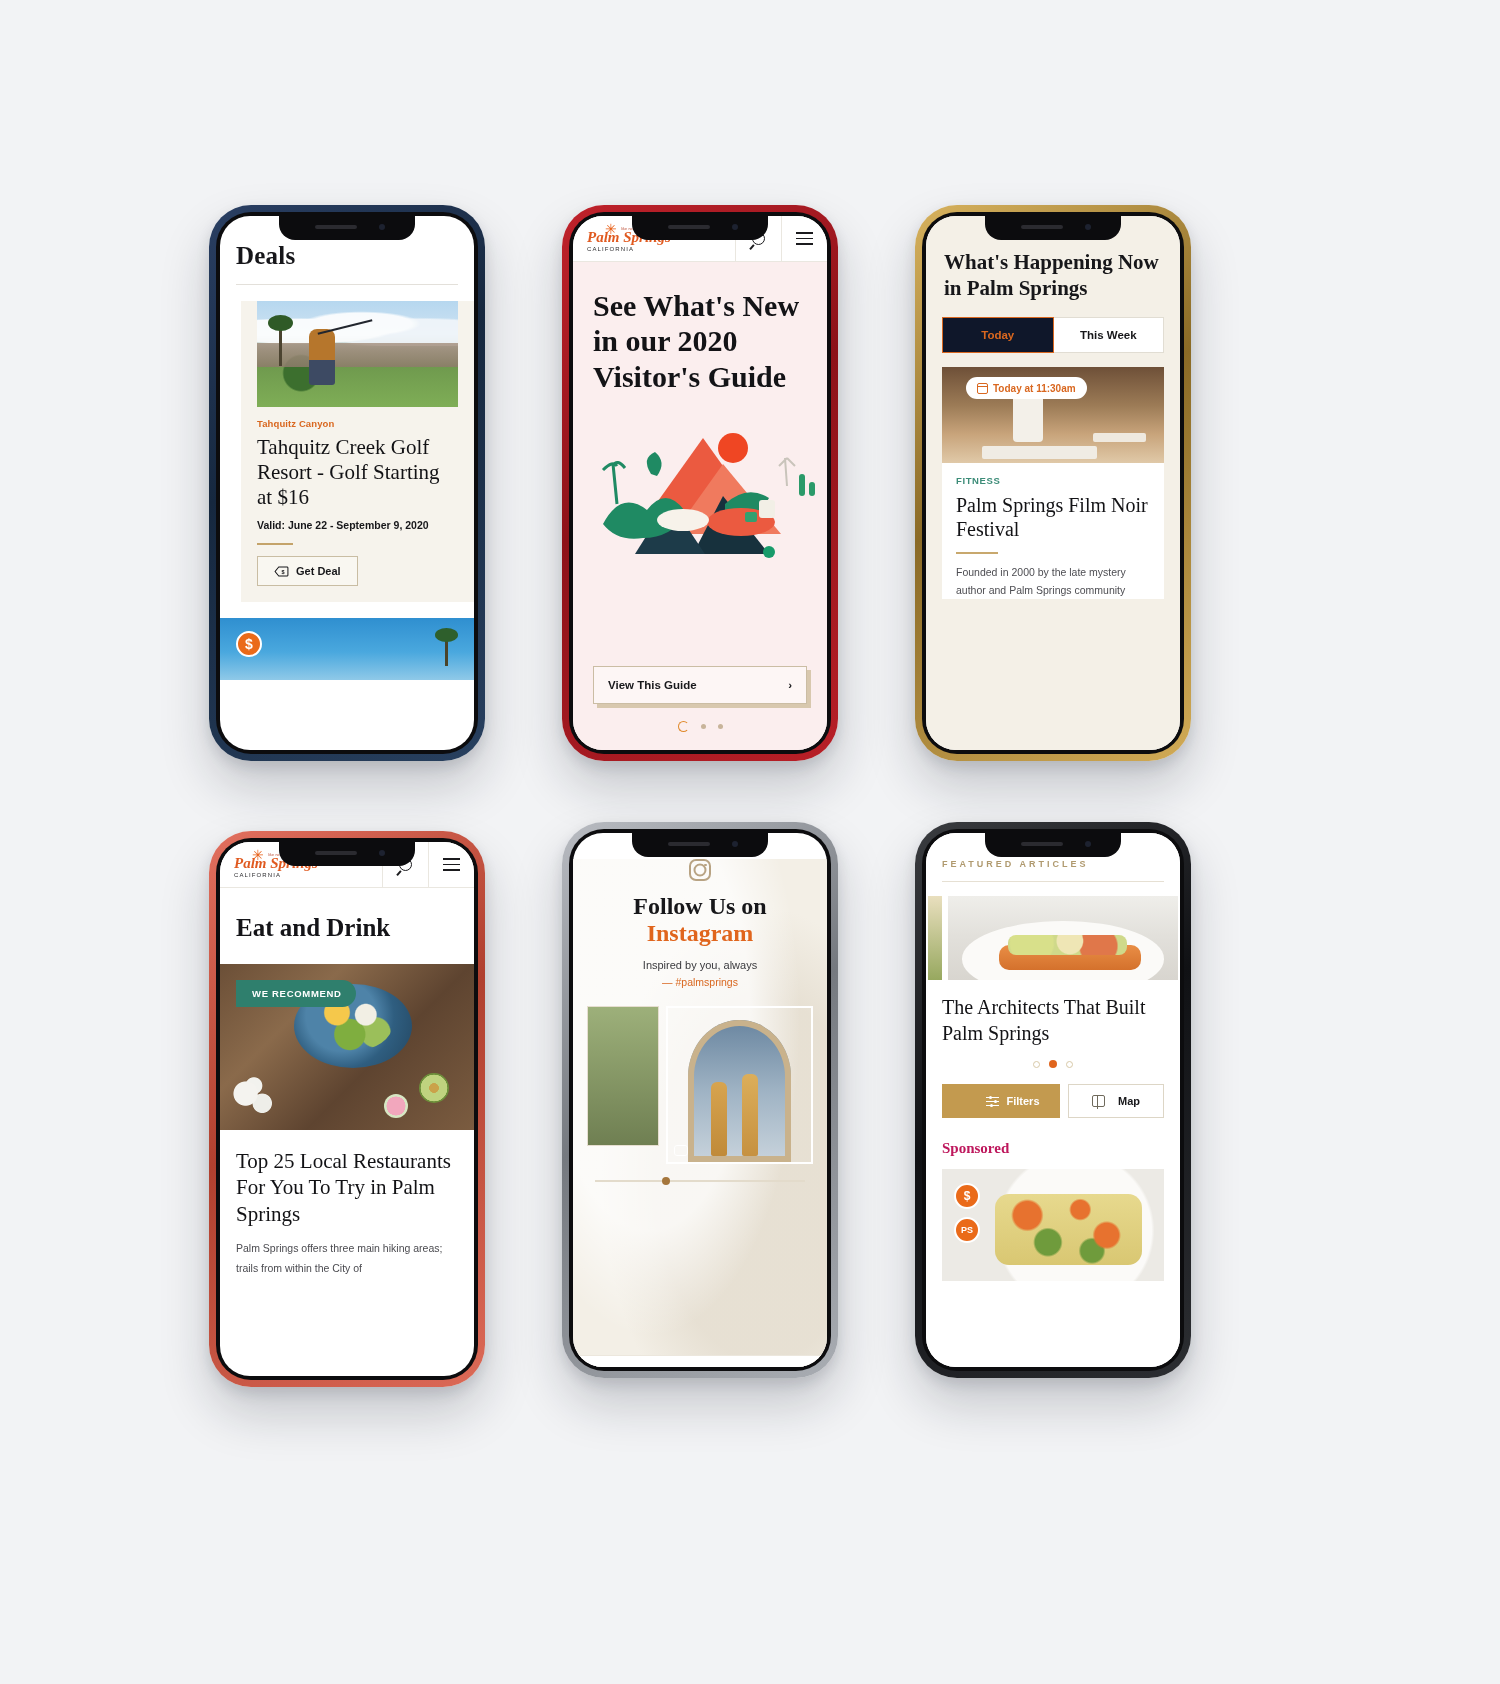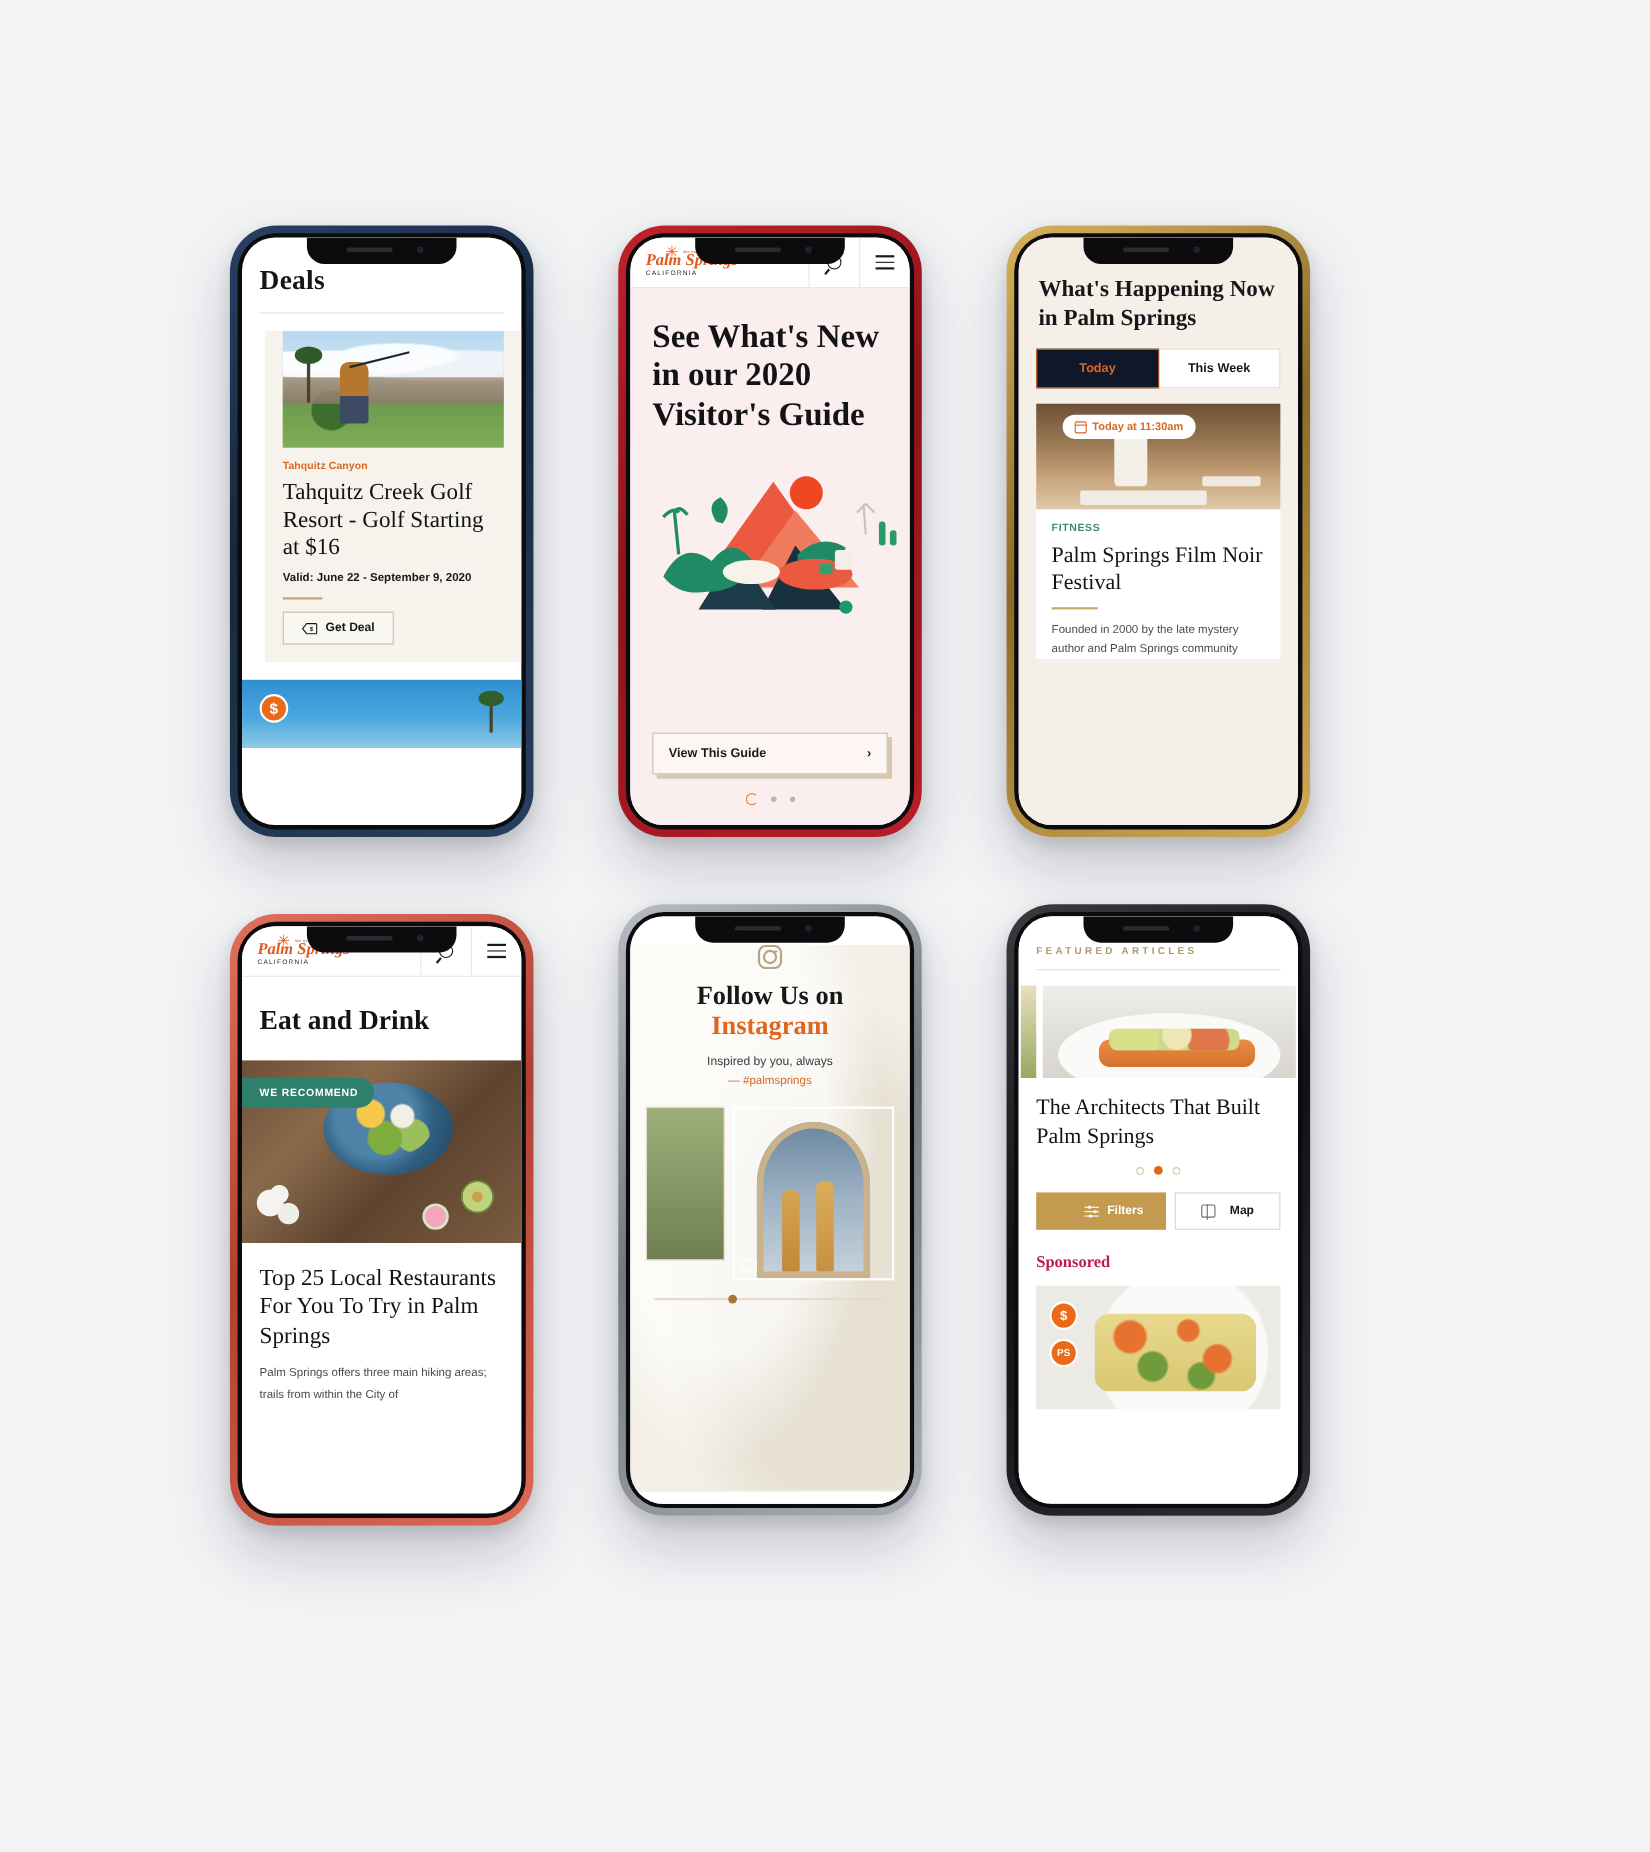--- a/index.html
+++ b/index.html
@@ -248,21 +248,21 @@
   }
   .p4-avo{ position:absolute; right:10%; bottom:16%; width:30px;height:30px;border-radius:50%;
     background: radial-gradient(circle,#caa24a 0 22%,#bfd37f 24% 62%,#6d8f3a 64% 100%); }
   .p4-rad{ position:absolute; right:26%; bottom:7%; width:24px;height:24px;border-radius:50%;
     background: radial-gradient(circle,#f2a7bd 0 55%,#d7e6c3 57% 78%,#bdd6a0 80% 100%); }
   .p4-flow{ position:absolute; left:4%; bottom:6%; width:52px;height:44px;border-radius:50%;
     background: radial-gradient(circle at 30% 40%, #f4f3ef 0 26%, transparent 28%),
                 radial-gradient(circle at 62% 62%, #eeeee9 0 22%, transparent 24%),
                 radial-gradient(circle at 46% 22%, #f2f2ee 0 18%, transparent 20%); }
   .p4-badge {
-    position: absolute; left: 0; top: 16px;
+    position: absolute; left: 16px; top: 16px;
     background: #2f7f6d; color: #fff; font-size: 9.5px; font-weight: 700;
     letter-spacing: .7px; padding: 8px 14px 8px 16px;
     border-top-right-radius: 16px; border-bottom-right-radius: 16px;
   }
   .p4-head {
     font-family: "Liberation Serif", serif; font-size: 21px; line-height: 1.26;
     color: #121215; padding: 18px 16px 0;
   }
   .p4-desc { font-size: 10.5px; line-height: 1.85; color: #4b4b50; padding: 12px 16px 0; }
 

